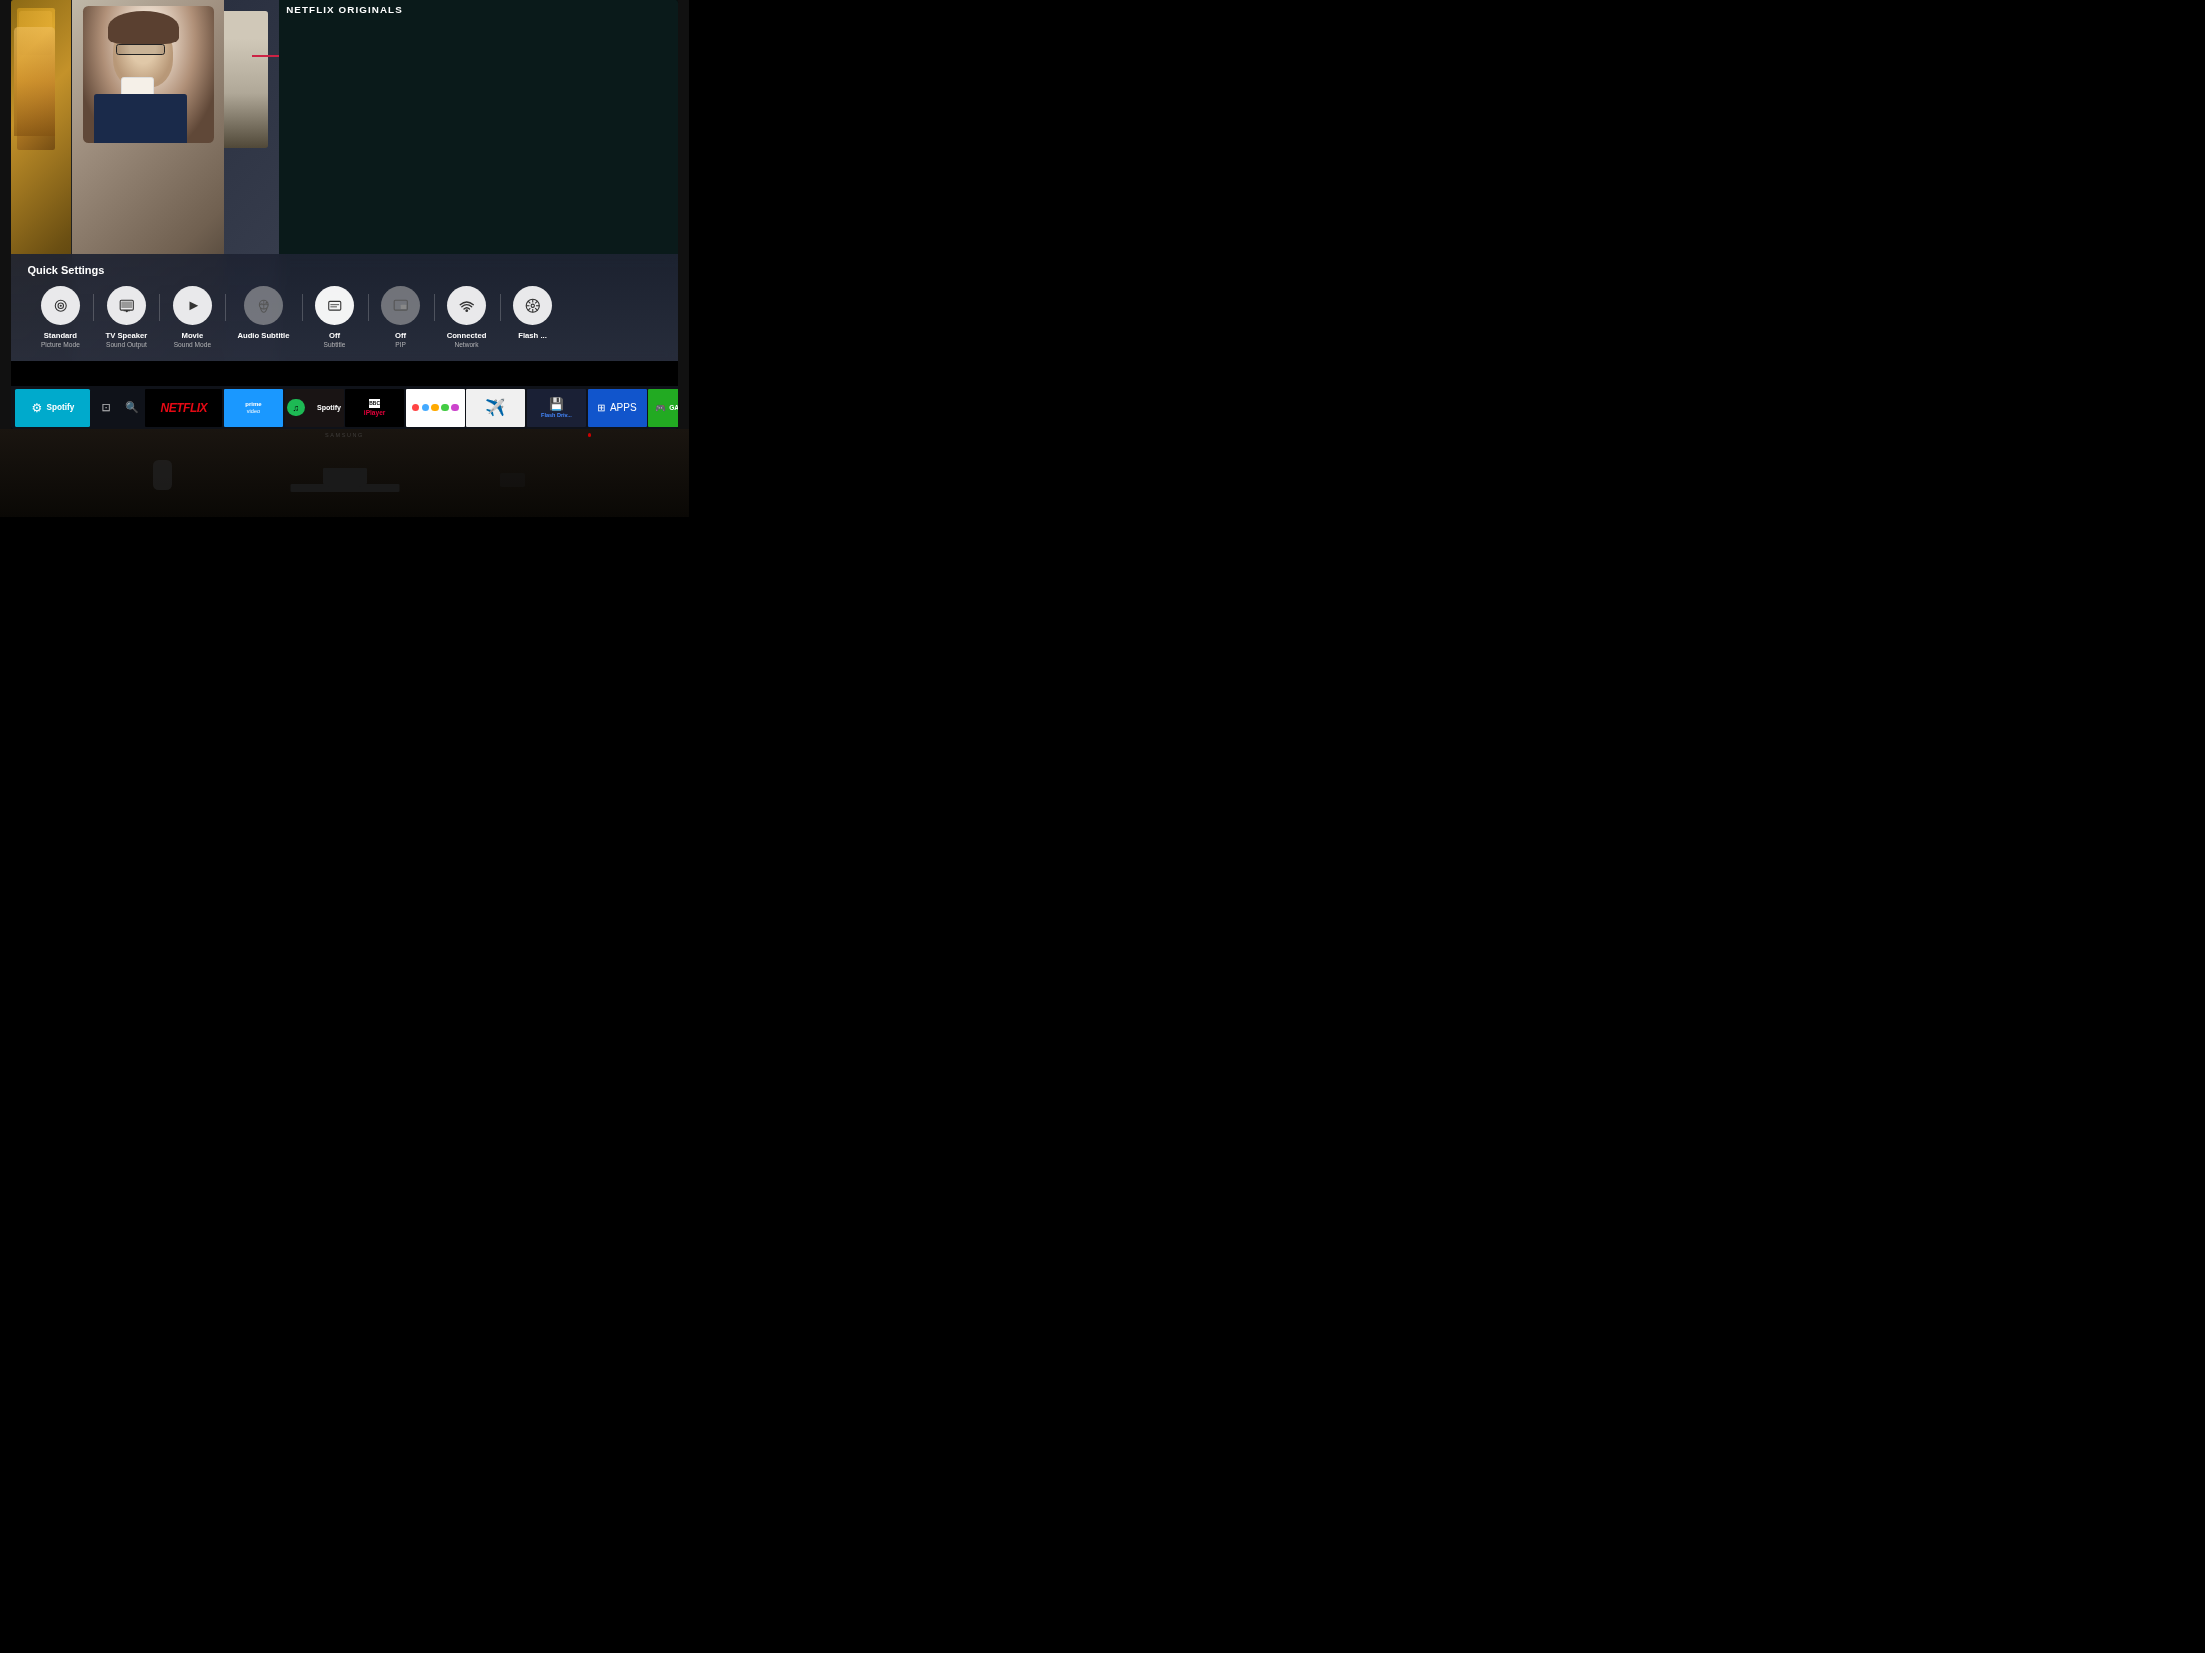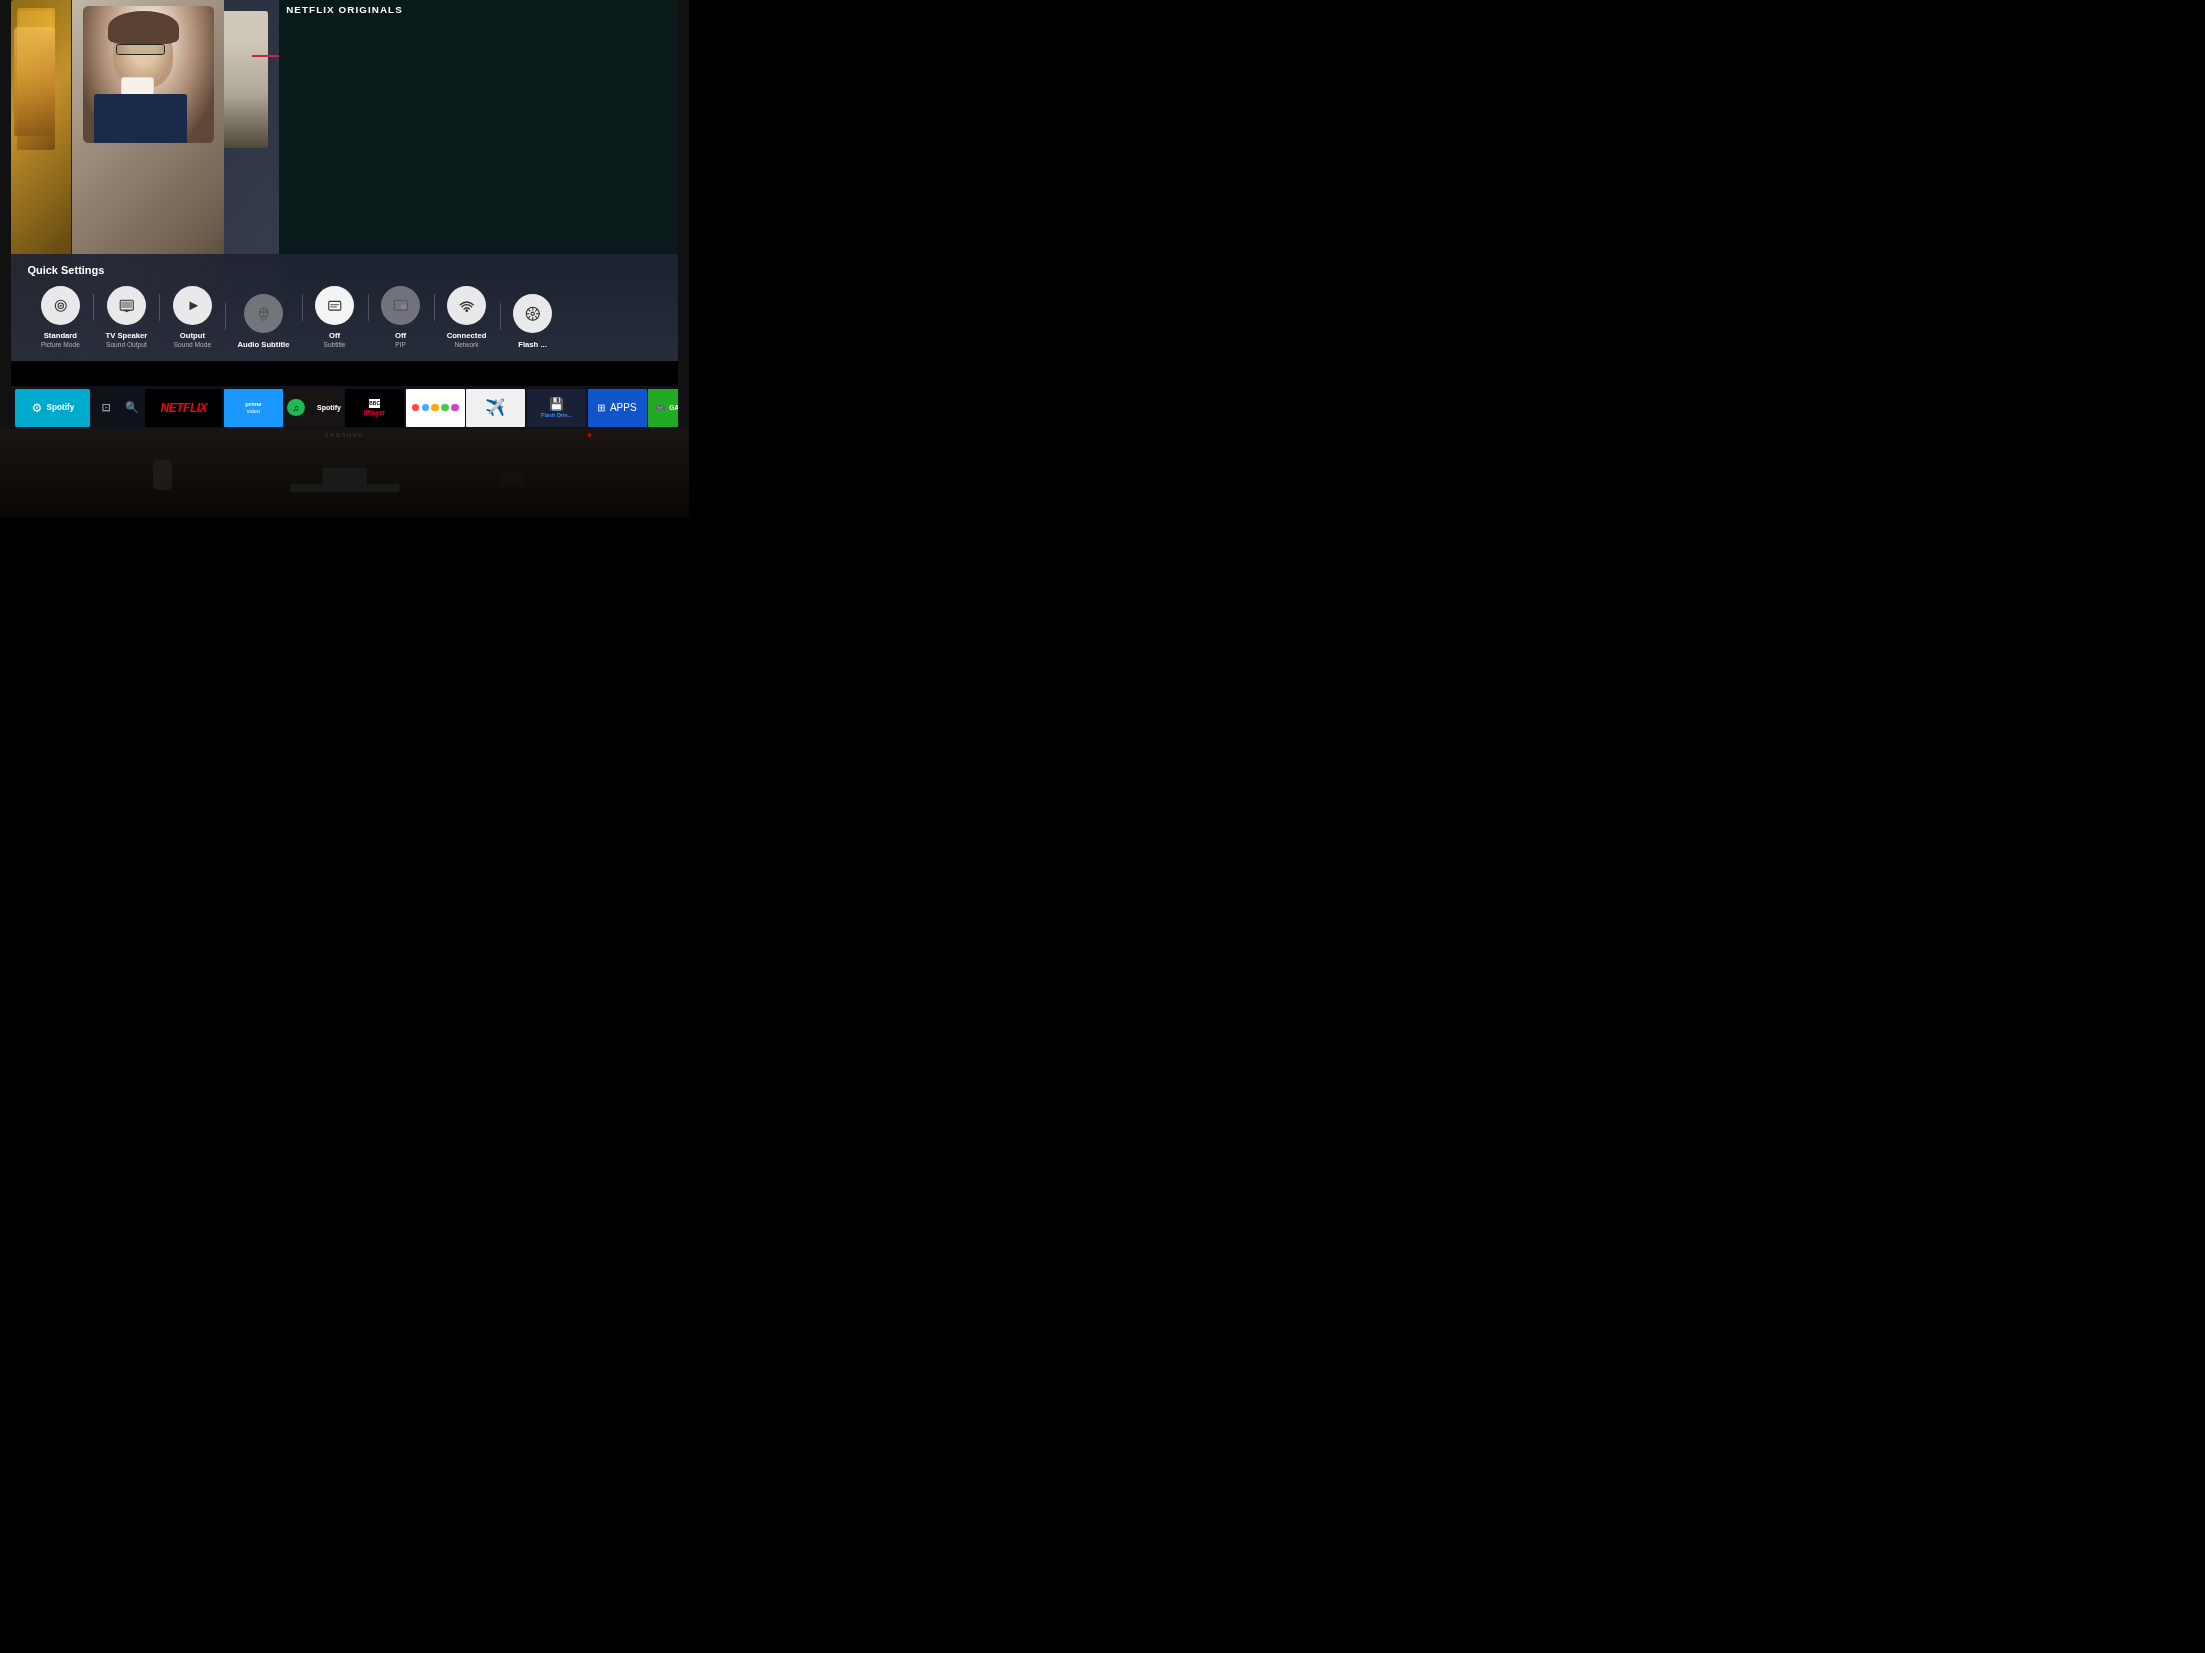--- a/index.html
+++ b/index.html
@@ -176,21 +176,21 @@
     .quick-settings-title {
       color: #fff;
       font-size: 11px;
       font-weight: 600;
       margin-bottom: 9.8px;
     }
 
     .settings-items {
       display: flex;
       gap: 0;
-      align-items: flex-end;
+      align-items: flex-start;
     }
 
     .settings-item {
       display: flex;
       flex-direction: column;
       align-items: center;
       padding: 0 12px;
       cursor: pointer;
       position: relative;
       min-width: 66px;
@@ -432,21 +432,21 @@
             <span class="settings-label-top">TV Speaker</span>
             <span class="settings-label-bottom">Sound Output</span>
           </div>
 
           <div class="settings-item">
             <div class="settings-circle">
               <svg width="17.5" height="17.5" viewBox="0 0 32 32">
                 <polygon points="10,8 26,16 10,24" fill="#333"></polygon>
               </svg>
             </div>
-            <span class="settings-label-top">Output</span>
+            <span class="settings-label-top">Movie</span>
             <span class="settings-label-bottom">Sound Mode</span>
           </div>
 
           <div class="settings-item">
             <div class="settings-circle dimmed">
               <svg width="17.5" height="17.5" viewBox="0 0 32 32" style="font-size:26px">
                 <circle cx="16" cy="14" r="8" fill="none" stroke="#555" stroke-width="2"></circle>
                 <path d="M10,20 Q12,28 16,28 Q20,28 22,20" fill="none" stroke="#555" stroke-width="2"></path>
                 <path d="M8,14 Q12,10 16,14 Q20,10 24,14" fill="none" stroke="#555" stroke-width="1.5"></path>
                 <line x1="16" y1="6" x2="16" y2="22" stroke="#555" stroke-width="1.5"></line>

